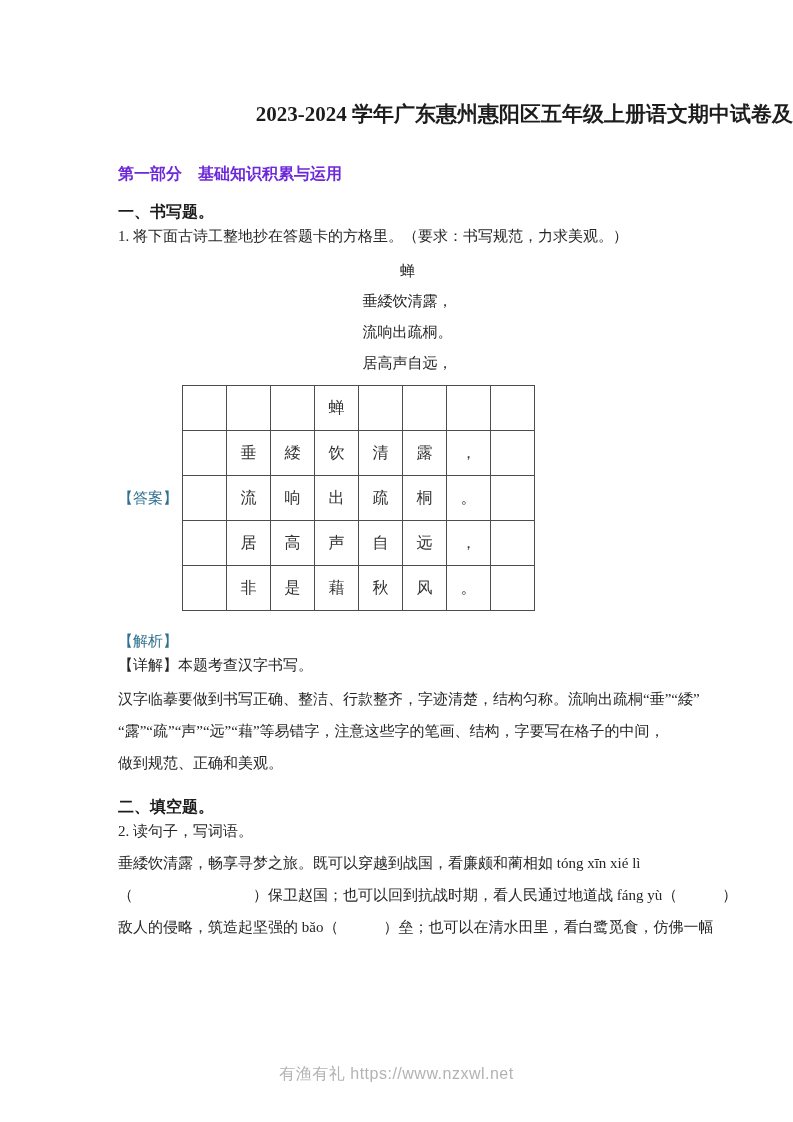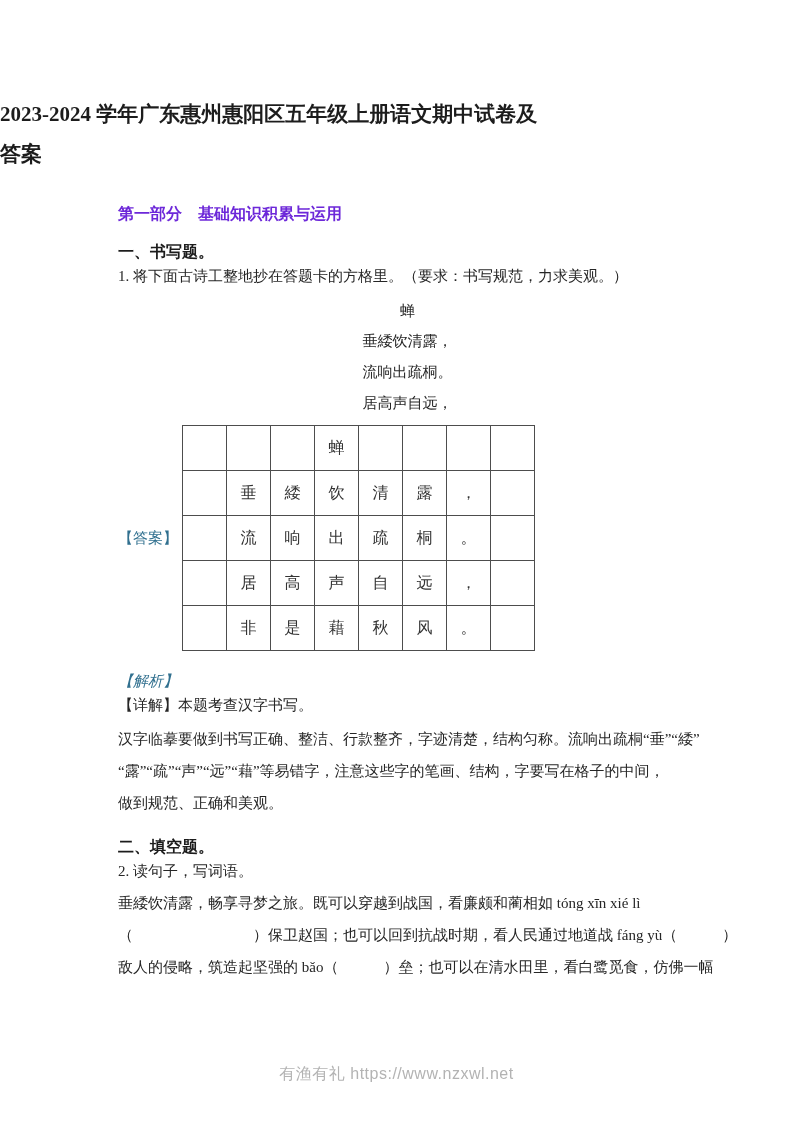--- a/index.html
+++ b/index.html
@@ -8,21 +8,21 @@
     width: 793px;
     height: 1122px;
     margin: 0 auto;
     background: #ffffff;
     font-family: "Liberation Serif", "DejaVu Serif", serif;
     color: #262626;
     overflow: hidden;
   }
   .title-block {
     padding-top: 94px;
-    text-align: left;
+    text-align: right;
     font-weight: bold;
     font-size: 21px;
     line-height: 40px;
     color: #1c1c1c;
   }
   .content { padding: 0 96px 0 118px; }
   .h-part {
     margin-top: 28px;
     font-weight: bold;
     font-size: 16px;
@@ -75,21 +75,20 @@
     font-size: 16px;
     color: #333333;
     padding: 0;
   }
   .analysis-label {
     margin-top: 18px;
     font-size: 15px;
     line-height: 24px;
     color: #31708f;
     white-space: nowrap;
-    font-style: italic;
   }
   .para { margin-top: 6px; }
   .para-line {
     font-size: 15px;
     line-height: 32px;
     white-space: nowrap;
   }
   .footer {
     position: absolute;
     left: 0;
@@ -102,21 +101,20 @@
     letter-spacing: 0.5px;
   }
 </style>
 </head>
 <body>
 
 <div class="page">
 
   <div class="title-block">
     <div>2023-2024 学年广东惠州惠阳区五年级上册语文期中试卷及</div>
-    <div>答案</div>
   </div>
 
   <div class="content">
 
     <div class="h-part">第一部分　基础知识积累与运用</div>
     <div class="h-sub">一、书写题。</div>
     <div class="body-line">1. 将下面古诗工整地抄在答题卡的方格里。（要求：书写规范，力求美观。）</div>
 
     <div class="poem">
       <div class="poem-title">蝉</div>

